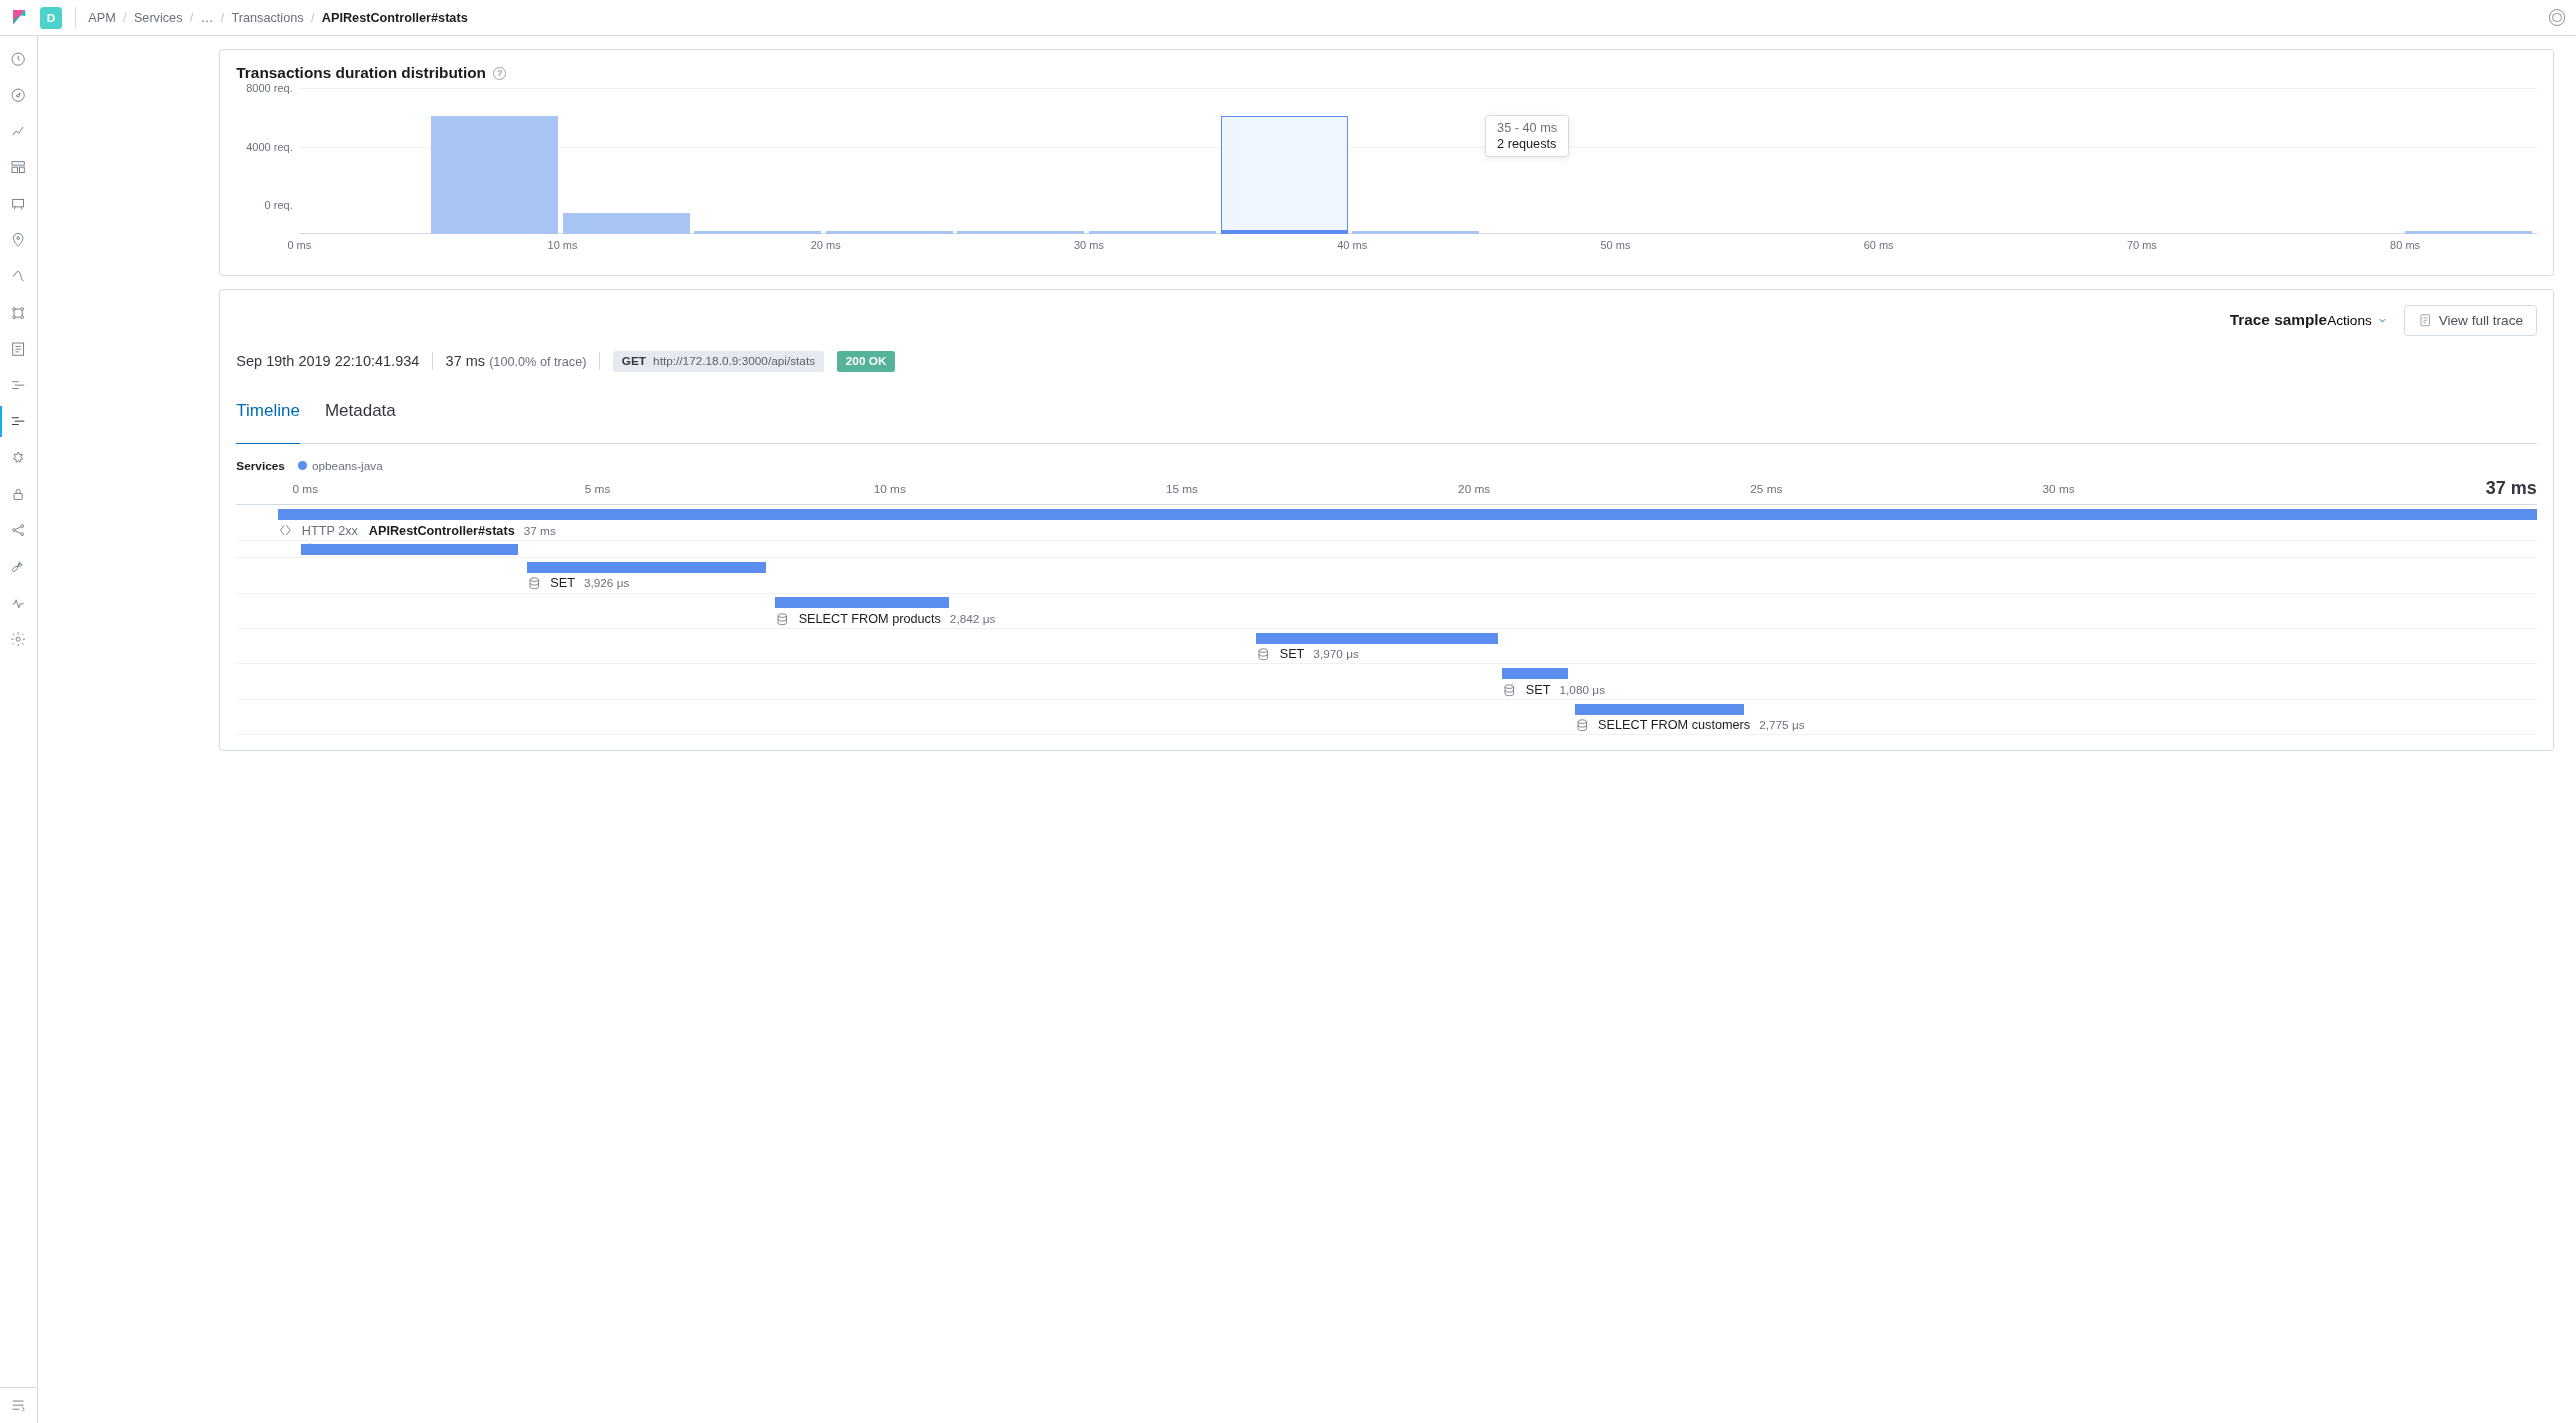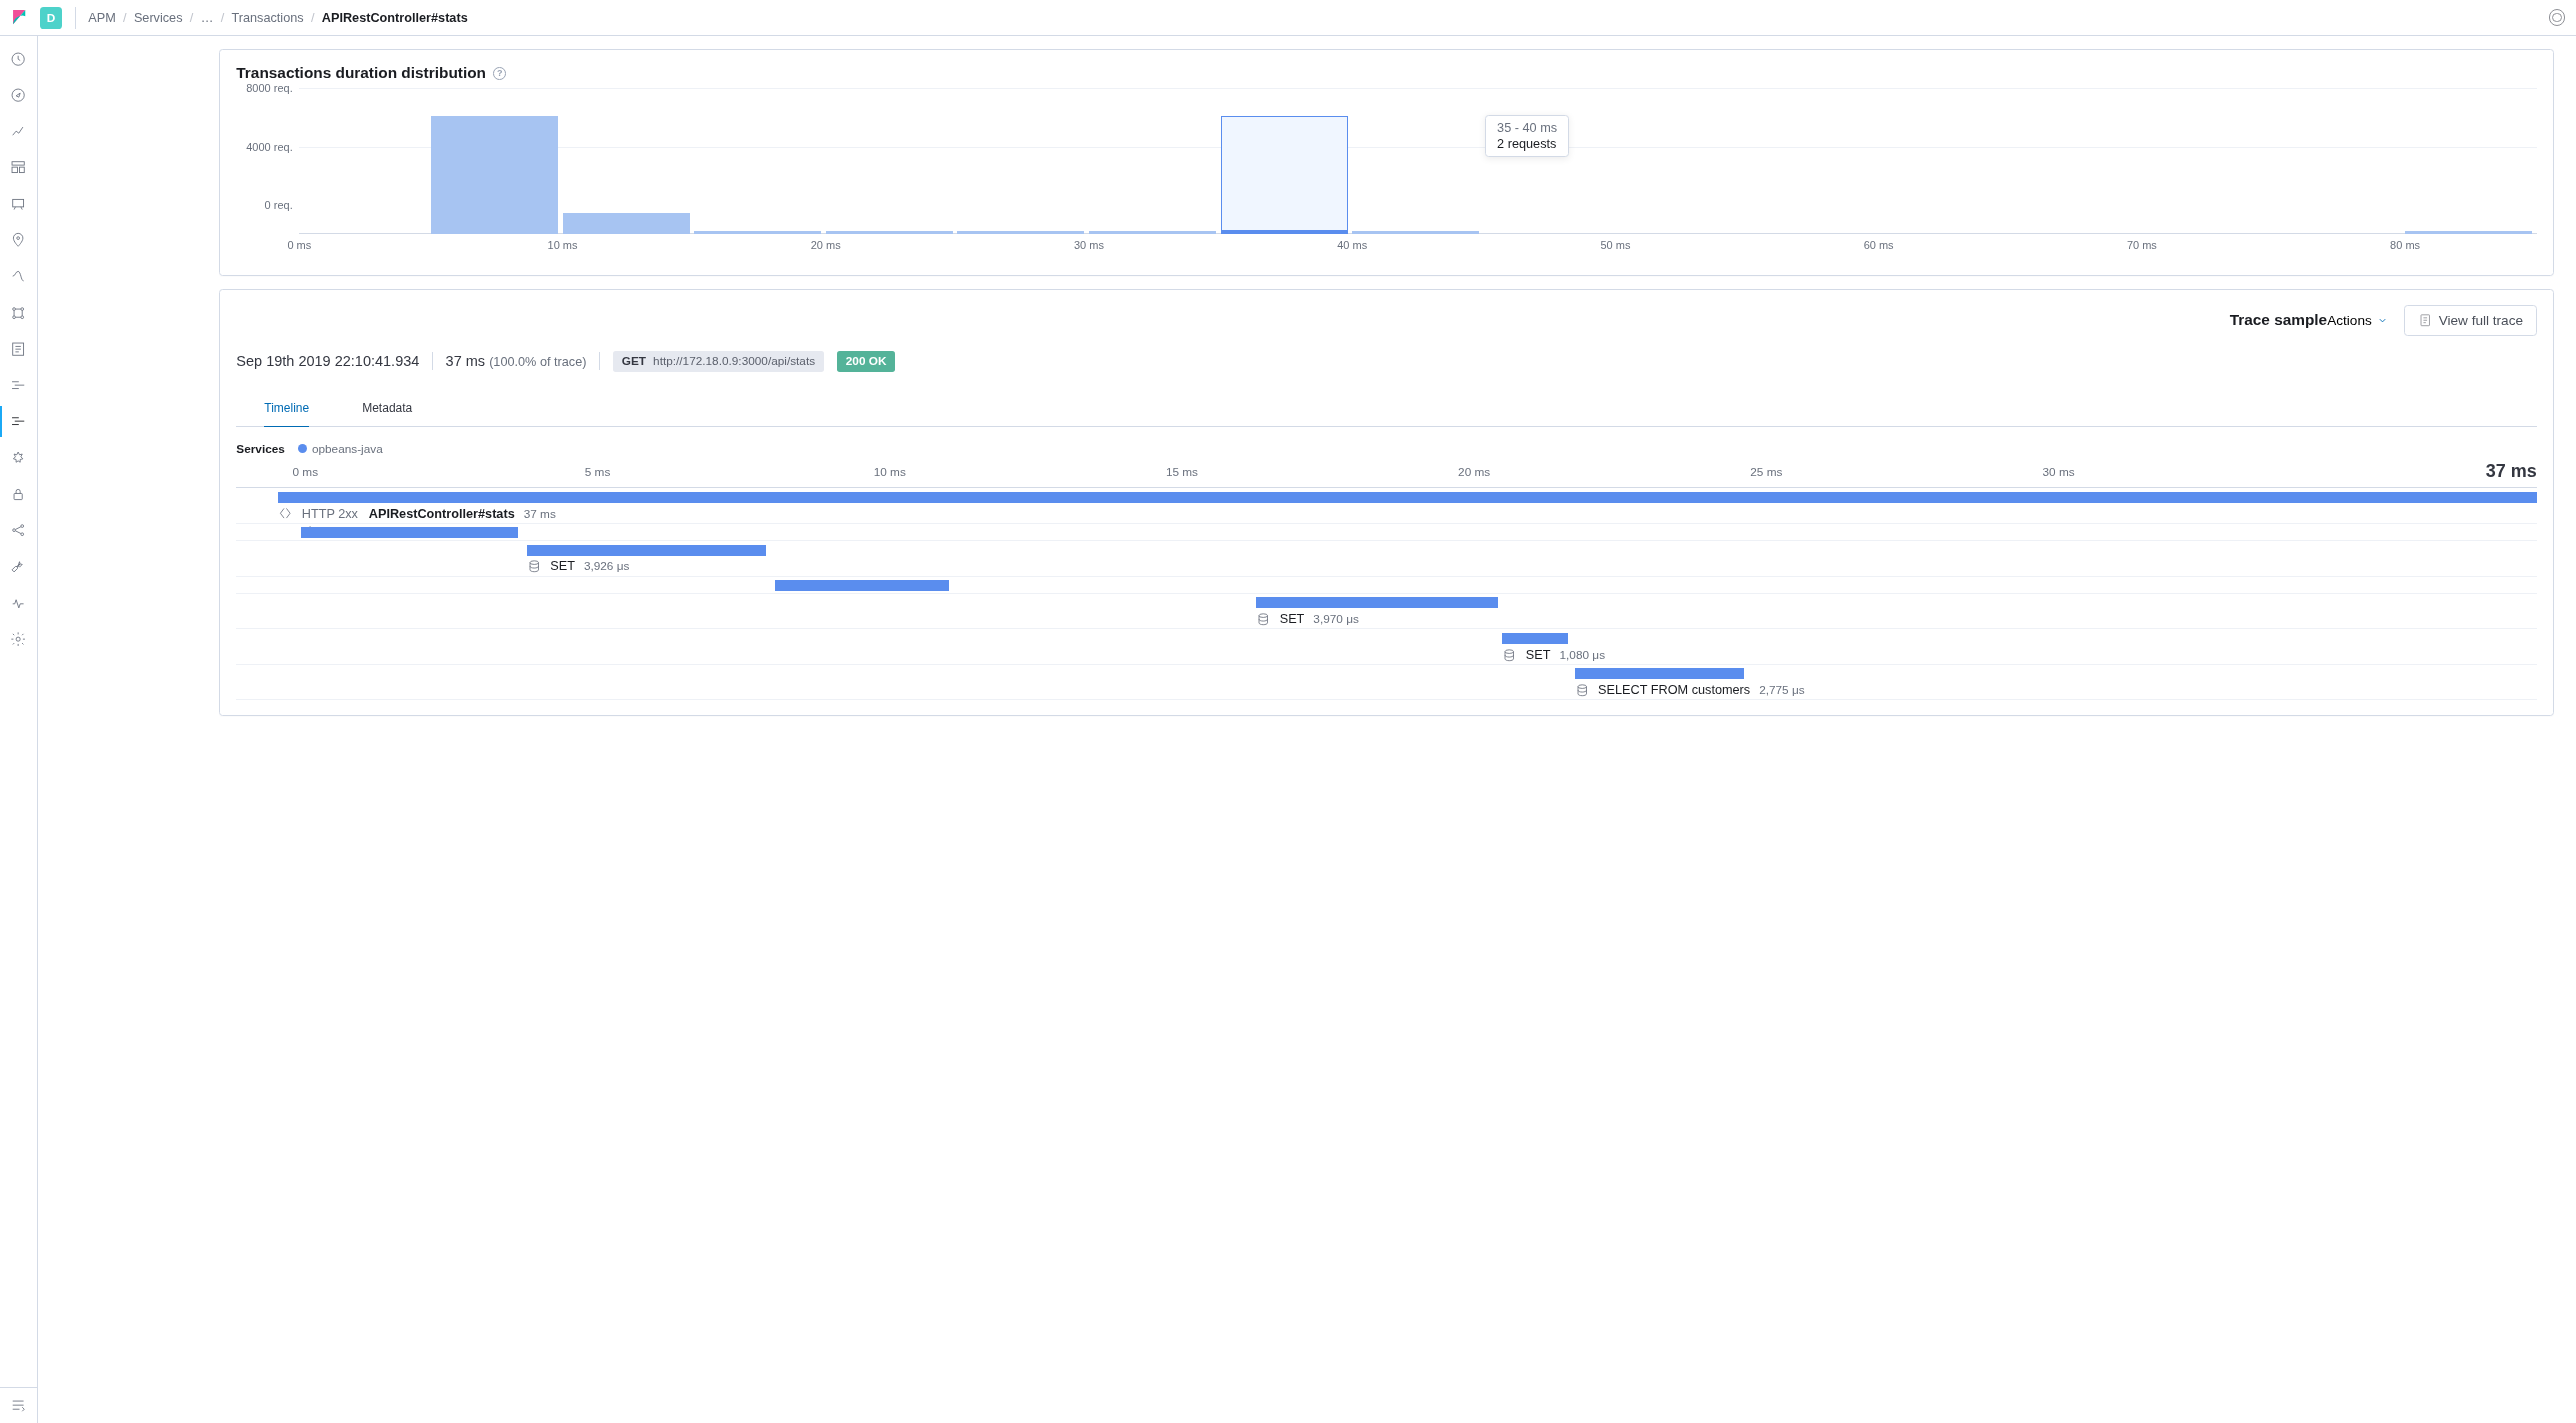--- a/index.html
+++ b/index.html
@@ -63,21 +63,21 @@
 .vdiv { width:0.9px; height:18px; background:#d3dae6; }
 .dur { color:#343741; }
 .dur .pct { color:#69707d; font-size:12.7px; }
 .req-pill { background:#e6e9f0; padding:3.6px 9px; border-radius:2.7px; font-family:Menlo,monospace; font-size:11.8px; }
 .req-pill .method { font-weight:700; color:#343741; }
 .req-pill .url { color:#5a5f6b; }
 .status-pill { background:#54b399; color:#fff; padding:3.6px 9px; border-radius:2.7px; font-weight:600; font-size:11.8px; }
 
 
 .tabs { display:flex; gap:25px; border-bottom:0.9px solid #d3dae6; margin-top:20px; }
-.tab { padding:9px 0 11px; font-size:12px; color:#343741; cursor:pointer; border-bottom:1.8px solid transparent; margin-bottom:-0.9px;margin-left:28px; }
+.tab { padding:9px 0 22px; font-size:17px; color:#343741; cursor:pointer; border-bottom:1.8px solid transparent; margin-bottom:-0.9px; }
 .tab.selected { color:#006bb4; border-bottom-color:#006bb4; font-weight:500; }
 
 
 .svc-legend { display:flex; align-items:center; gap:12.7px; margin-top:14.5px; font-size:11.8px; }
 .svc-legend .lbl { font-weight:700; color:#1a1c21; }
 .dot { width:9px; height:9px; border-radius:50%; background:#5a8dee; display:inline-block; margin-right:5.4px; }
 .svc-name { color:#69707d; }
 
 
 .timeline-head { position:relative; height:23.6px; margin-top:9px; border-bottom:0.9px solid #d3dae6; }
@@ -378,64 +378,75 @@
                   </svg></span>
                 <span class="name">SET</span>
                 <span class="time">3,926 μs</span>
               </div>
             </div>
           </div>
           <div class="span-row">
             <div class="span-track">
               <div class="span-bar" style="left: 22%; width: 7.7%;"></div>
             </div>
-          </div>
-          <div class="span-row">
-            <div class="span-track">
-              <div class="span-bar" style="left: 43.3%; width: 10.7%;"></div>
-            </div>
-            <div style="position: relative; margin-left: 42px;">
-              <div class="span-label" style="padding-left: 0px; margin-left: 0px; position: relative; left: 43.3%;">
+            <div style="position: relative; margin-left: 42px;">
+              <div class="span-label" style="padding-left: 0px; margin-left: 0px; position: relative; left: 22%;">
                 <span class="icon"><svg viewBox="0 0 24 24">
                     <ellipse cx="12" cy="6" rx="7" ry="3"></ellipse>
                     <path d="M5 6v12c0 1.7 3.1 3 7 3s7-1.3 7-3V6"></path>
                     <path d="M5 12c0 1.7 3.1 3 7 3s7-1.3 7-3"></path>
                   </svg></span>
-                <span class="name">SET</span>
-                <span class="time">3,970 μs</span>
-              </div>
-            </div>
-          </div>
-          <div class="span-row">
-            <div class="span-track">
-              <div class="span-bar" style="left: 54.2%; width: 2.9%;"></div>
-            </div>
-            <div style="position: relative; margin-left: 42px;">
-              <div class="span-label" style="padding-left: 0px; margin-left: 0px; position: relative; left: 54.2%;">
+                <span class="name">SELECT FROM products</span>
+                <span class="time">2,842 μs</span>
+              </div>
+            </div>
+          </div>
+          <div class="span-row">
+            <div class="span-track">
+              <div class="span-bar" style="left: 43.3%; width: 10.7%;"></div>
+            </div>
+            <div style="position: relative; margin-left: 42px;">
+              <div class="span-label" style="padding-left: 0px; margin-left: 0px; position: relative; left: 43.3%;">
                 <span class="icon"><svg viewBox="0 0 24 24">
                     <ellipse cx="12" cy="6" rx="7" ry="3"></ellipse>
                     <path d="M5 6v12c0 1.7 3.1 3 7 3s7-1.3 7-3V6"></path>
                     <path d="M5 12c0 1.7 3.1 3 7 3s7-1.3 7-3"></path>
                   </svg></span>
                 <span class="name">SET</span>
-                <span class="time">1,080 μs</span>
-              </div>
-            </div>
-          </div>
-          <div class="span-row">
-            <div class="span-track">
-              <div class="span-bar" style="left: 57.4%; width: 7.5%;"></div>
-            </div>
-            <div style="position: relative; margin-left: 42px;">
-              <div class="span-label" style="padding-left: 0px; margin-left: 0px; position: relative; left: 57.4%;">
+                <span class="time">3,970 μs</span>
+              </div>
+            </div>
+          </div>
+          <div class="span-row">
+            <div class="span-track">
+              <div class="span-bar" style="left: 54.2%; width: 2.9%;"></div>
+            </div>
+            <div style="position: relative; margin-left: 42px;">
+              <div class="span-label" style="padding-left: 0px; margin-left: 0px; position: relative; left: 54.2%;">
                 <span class="icon"><svg viewBox="0 0 24 24">
                     <ellipse cx="12" cy="6" rx="7" ry="3"></ellipse>
                     <path d="M5 6v12c0 1.7 3.1 3 7 3s7-1.3 7-3V6"></path>
                     <path d="M5 12c0 1.7 3.1 3 7 3s7-1.3 7-3"></path>
                   </svg></span>
+                <span class="name">SET</span>
+                <span class="time">1,080 μs</span>
+              </div>
+            </div>
+          </div>
+          <div class="span-row">
+            <div class="span-track">
+              <div class="span-bar" style="left: 57.4%; width: 7.5%;"></div>
+            </div>
+            <div style="position: relative; margin-left: 42px;">
+              <div class="span-label" style="padding-left: 0px; margin-left: 0px; position: relative; left: 57.4%;">
+                <span class="icon"><svg viewBox="0 0 24 24">
+                    <ellipse cx="12" cy="6" rx="7" ry="3"></ellipse>
+                    <path d="M5 6v12c0 1.7 3.1 3 7 3s7-1.3 7-3V6"></path>
+                    <path d="M5 12c0 1.7 3.1 3 7 3s7-1.3 7-3"></path>
+                  </svg></span>
                 <span class="name">SELECT FROM customers</span>
                 <span class="time">2,775 μs</span>
               </div>
             </div>
           </div>
         </div>
     </div>
 
   </div>
 </div>

